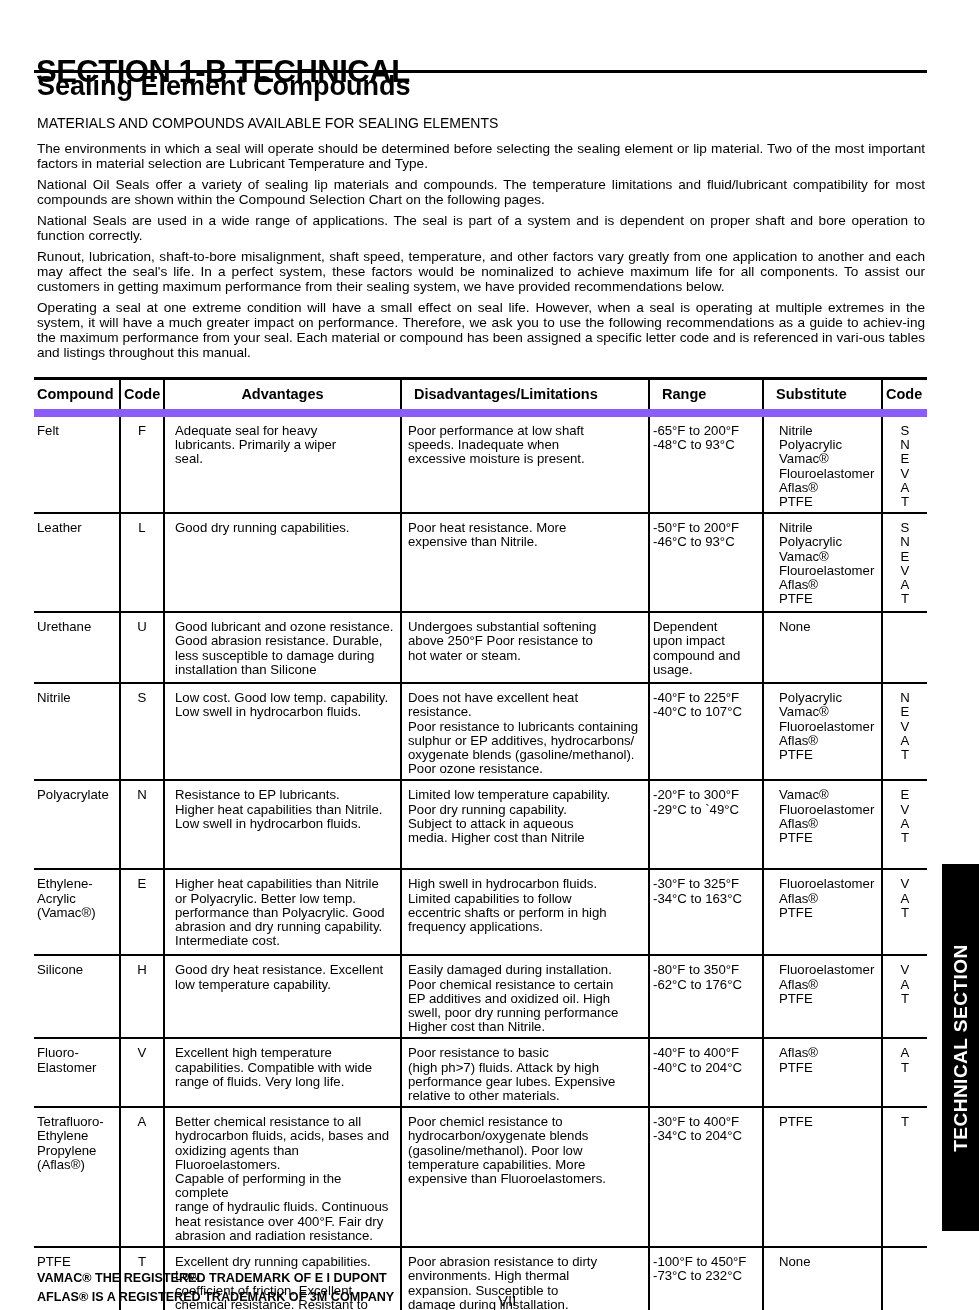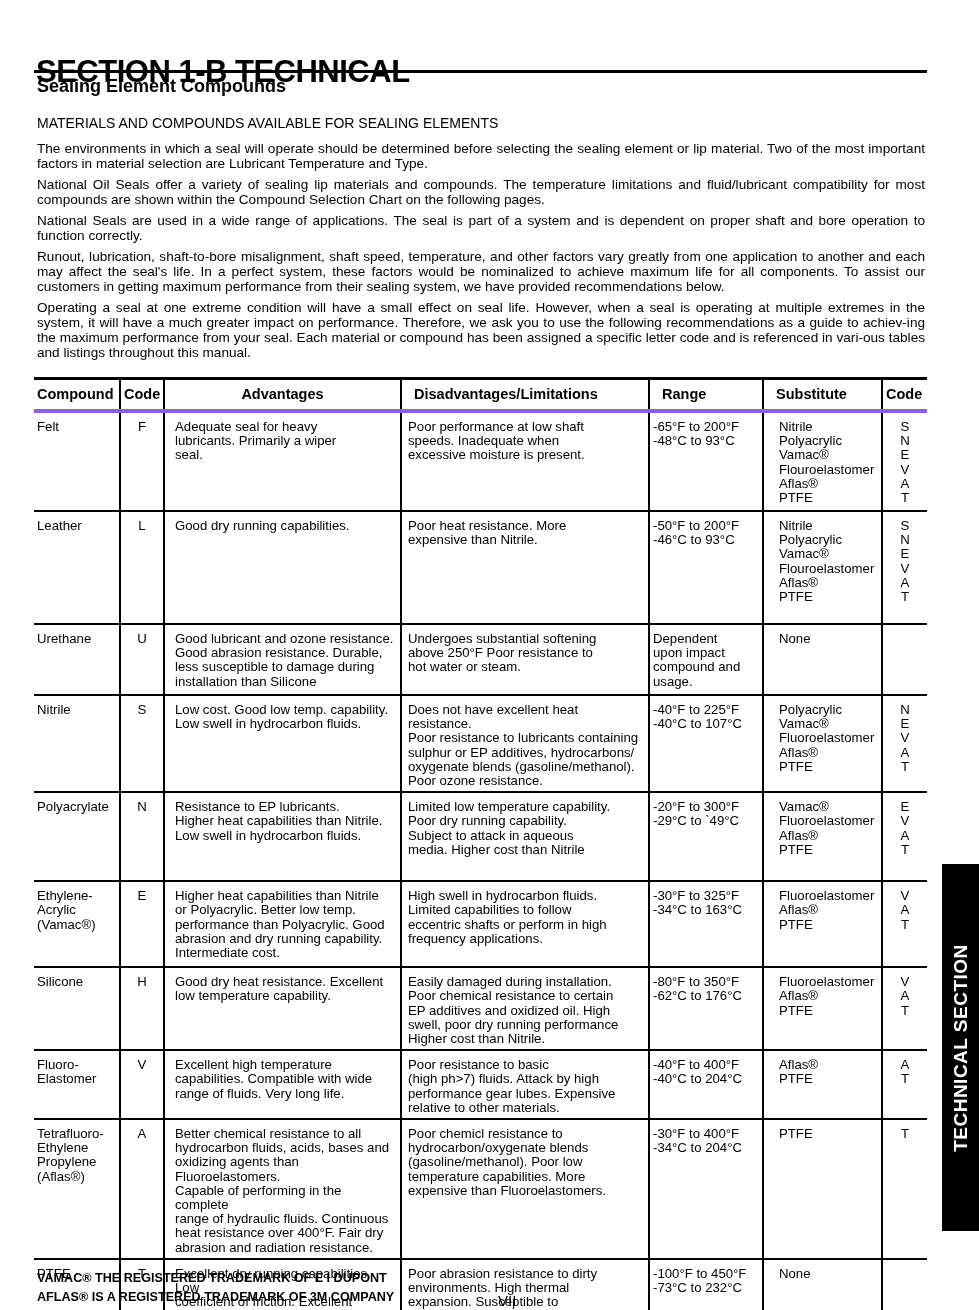--- a/index.html
+++ b/index.html
@@ -1,24 +1,24 @@
 <!DOCTYPE html>
 <html><head>
 <meta charset="utf-8">
 <style>
   html, body { margin:0; padding:0; background:#ffffff; }
   body { width:979px; height:1310px; position:relative; overflow:hidden; font-family:"Liberation Sans", sans-serif; color:#000; }
   .title { position:absolute; left:36px; top:30px; font-size:31px; font-weight:bold; letter-spacing:-0.5px; line-height:36px;margin-top:24px; }
   .title-rule { position:absolute; left:34px; top:70px; width:893px; height:3px; background:#000; }
-  .subtitle { position:absolute; left:37px; top:72px; font-size:18px; font-weight:bold; line-height:28px; }
+  .subtitle { position:absolute; left:37px; top:72px; font-size:27px; font-weight:bold; line-height:28px; }
   .section-head { position:absolute; left:37px; top:113px; font-size:14px; font-weight:normal; line-height:20px;text-align:right; }
   .intro { position:absolute; left:37px; top:141px; width:888px; font-size:13.6px; line-height:15px; text-align:justify; }
   .intro p { margin:0 0 6px 0; }
   table.chart { position:absolute; left:34px; top:377px; width:893px; border-collapse:collapse; table-layout:fixed; font-size:13.2px; line-height:14.2px; }
-  table.chart th { font-weight:bold; font-size:14.5px; height:29px; padding:0 3px; vertical-align:middle; border-top:3px solid #000; border-bottom:4px solid #8b5cf6; }
+  table.chart th { font-weight:bold; font-size:14.5px; height:29px; padding:0 3px; vertical-align:middle; border-top:3px solid #000; border-bottom:8px solid #8b5cf6; }
   table.chart td { vertical-align:top; padding:7px 3px 3px 3px; border-bottom:2px solid #000; }
   table.chart tr:last-child td { border-bottom:3px solid #000; }
   table.chart .vl { border-left:2px solid #000; }
   .c-code { text-align:center; }
   .c-adv { padding-left:10px !important; }
   .c-dis { padding-left:6px !important; }
   .c-sub { padding-left:15px !important; }
   .c-code2 { text-align:center; }
   .stack span { display:block; }
   .tab-side { position:absolute; left:942px; top:864px; width:37px; height:367px; background:#000; }
@@ -95,21 +95,21 @@
         </td>
         <td class="vl c-code2 stack">
           <span>S</span>
           <span>N</span>
           <span>E</span>
           <span>V</span>
           <span>A</span>
           <span>T</span>
         </td>
       </tr>
-      <tr style="height: 113px;">
+      <tr style="height: 99px;">
         <td class="stack">
           <span>Leather</span>
         </td>
         <td class="vl c-code">L</td>
         <td class="vl c-adv stack">
           <span>Good dry running capabilities.</span>
         </td>
         <td class="vl c-dis stack">
           <span>Poor heat resistance. More</span>
           <span>expensive than Nitrile.</span>

